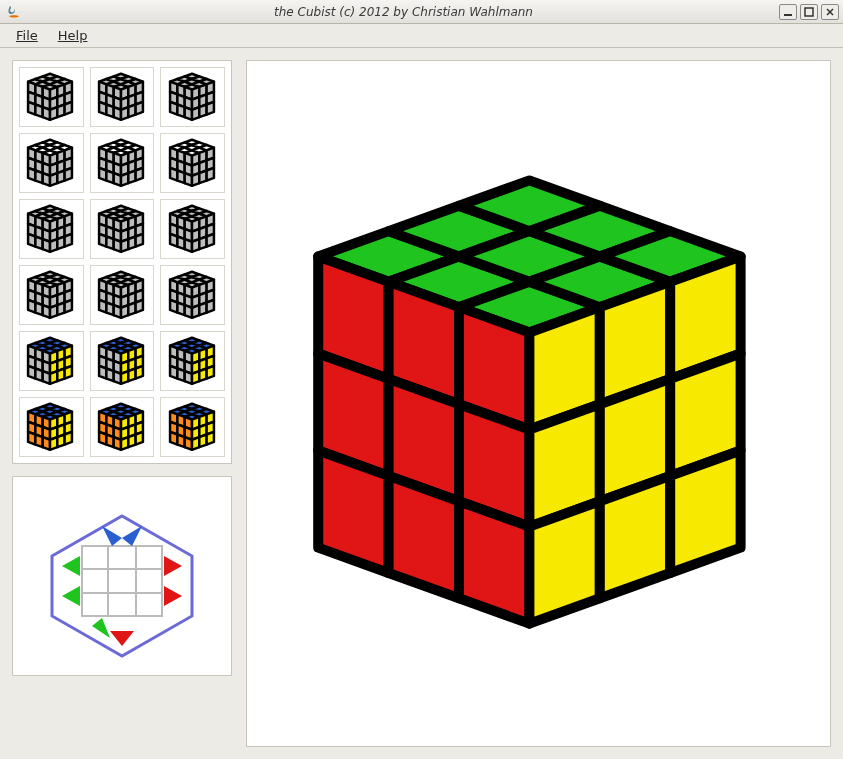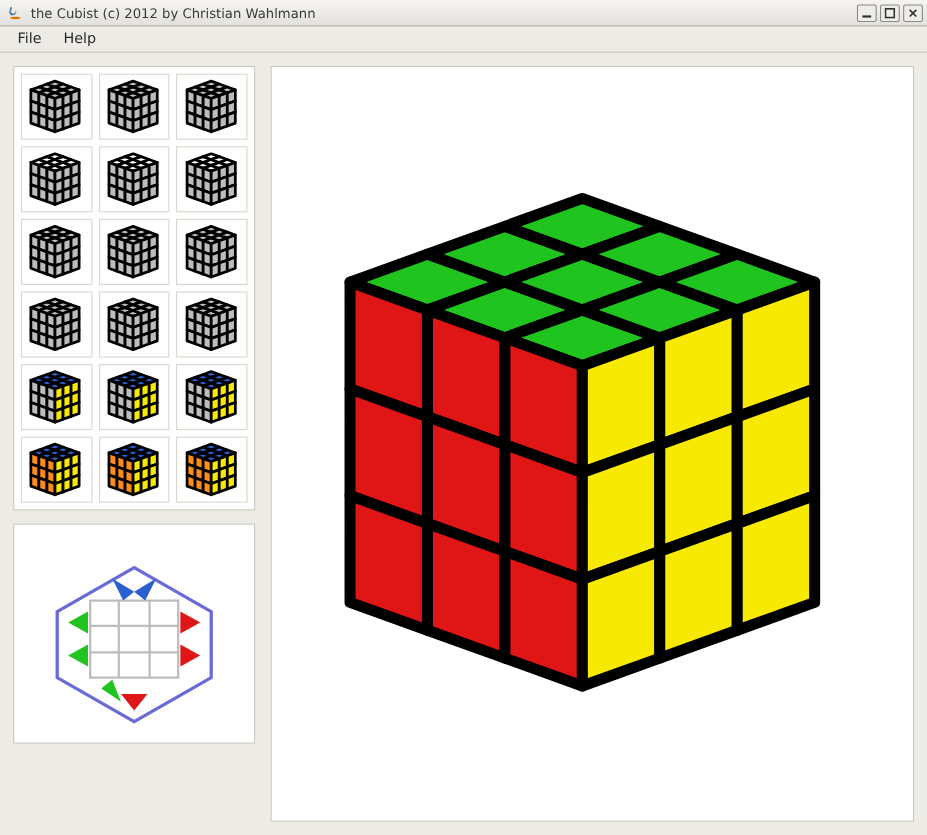--- a/index.html
+++ b/index.html
@@ -18,23 +18,24 @@
   display: flex;
   align-items: center;
   position: relative;
 }
 .title-icon {
   width: 16px; height: 16px;
   margin: 0 6px;
 }
 .title-text {
   flex: 1;
-  text-align: left;
+  text-align: center;
   font-size: 12px;
   color: #3a3a3a;
+  font-style: italic;
 }
 .win-controls {
   display: flex;
   gap: 3px;
   margin-right: 4px;
 }
 .win-btn {
   width: 18px; height: 16px;
   border: 1px solid #8a8a8a;
   background: #efede8;
@@ -51,21 +52,21 @@
   display: flex;
   align-items: center;
   padding: 0 6px;
 }
 .menu-item {
   padding: 2px 10px;
   font-size: 13px;
   color: #2a2a2a;
   cursor: pointer;
 }
-.menu-item .mn { }
+.menu-item .mn { text-decoration: underline; }
 .client {
   position: relative;
   height: calc(759px - 24px - 24px);
   background: #edebe6;
   padding: 12px;
   display: flex;
   gap: 14px;
 }
 .left-col {
   width: 220px;

